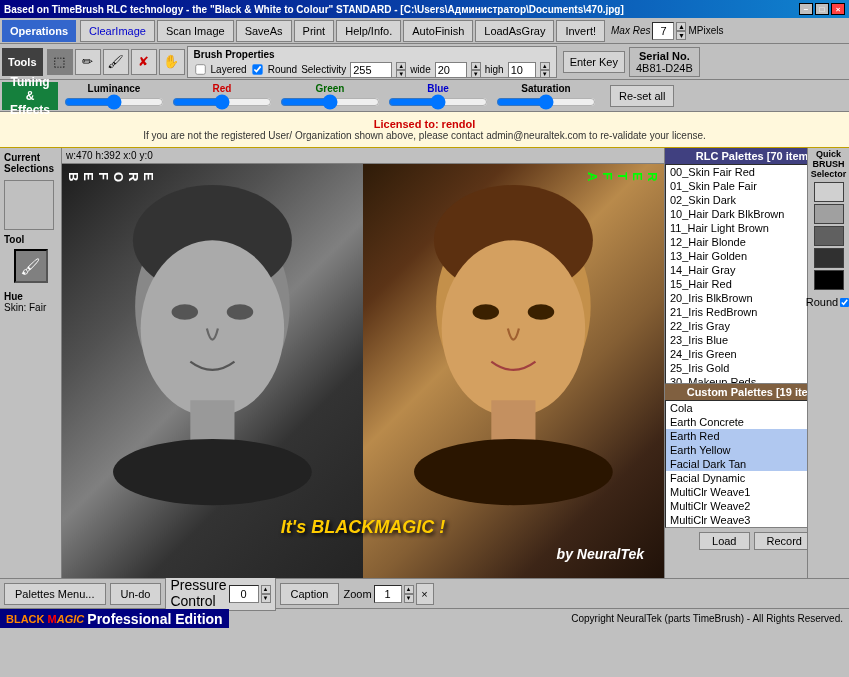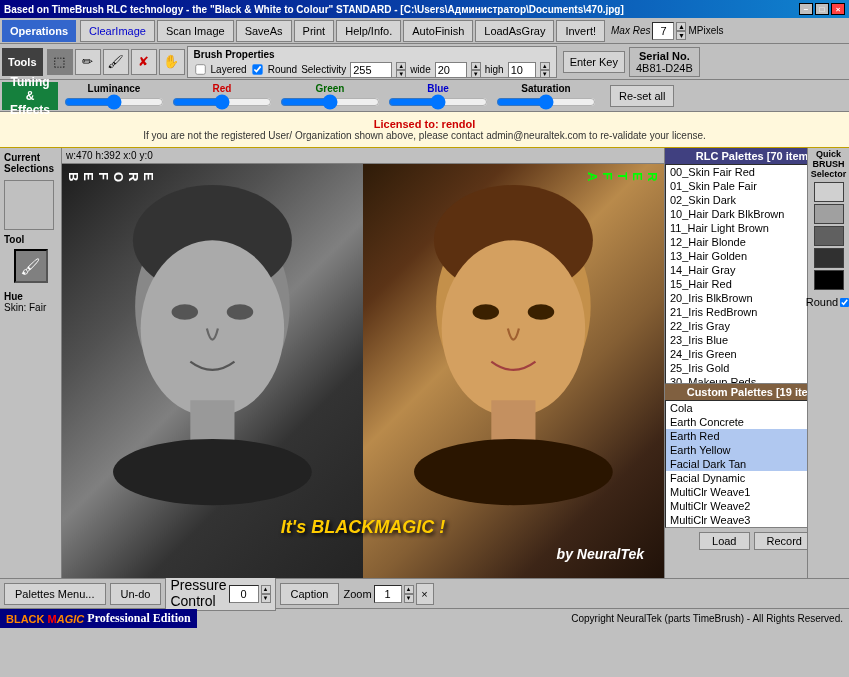--- a/index.html
+++ b/index.html
@@ -734,16 +734,16 @@
     <div class="bottom-btn" style="width:18px;padding:0;justify-content:center;">×</div>
   </div>
 </div>
 
 <div id="statusbar">
   <div id="statusleft">
     <span style="color:#ff8800;">BLACK</span>
     &nbsp;
     <span style="color:#ff0000;">M</span><span style="color:#ff8800;font-style:italic;">AGIC</span>
     &nbsp;
-    <span style="font-size:12px;font-family:Liberation Serif, serif;">Professional Edition</span>
+    <span style="font-size:14px;">Professional Edition</span>
   </div>
   <div id="statusright">Copyright NeuralTek (parts TimeBrush) - All Rights Reserved.</div>
 </div>
 
 </body></html>

